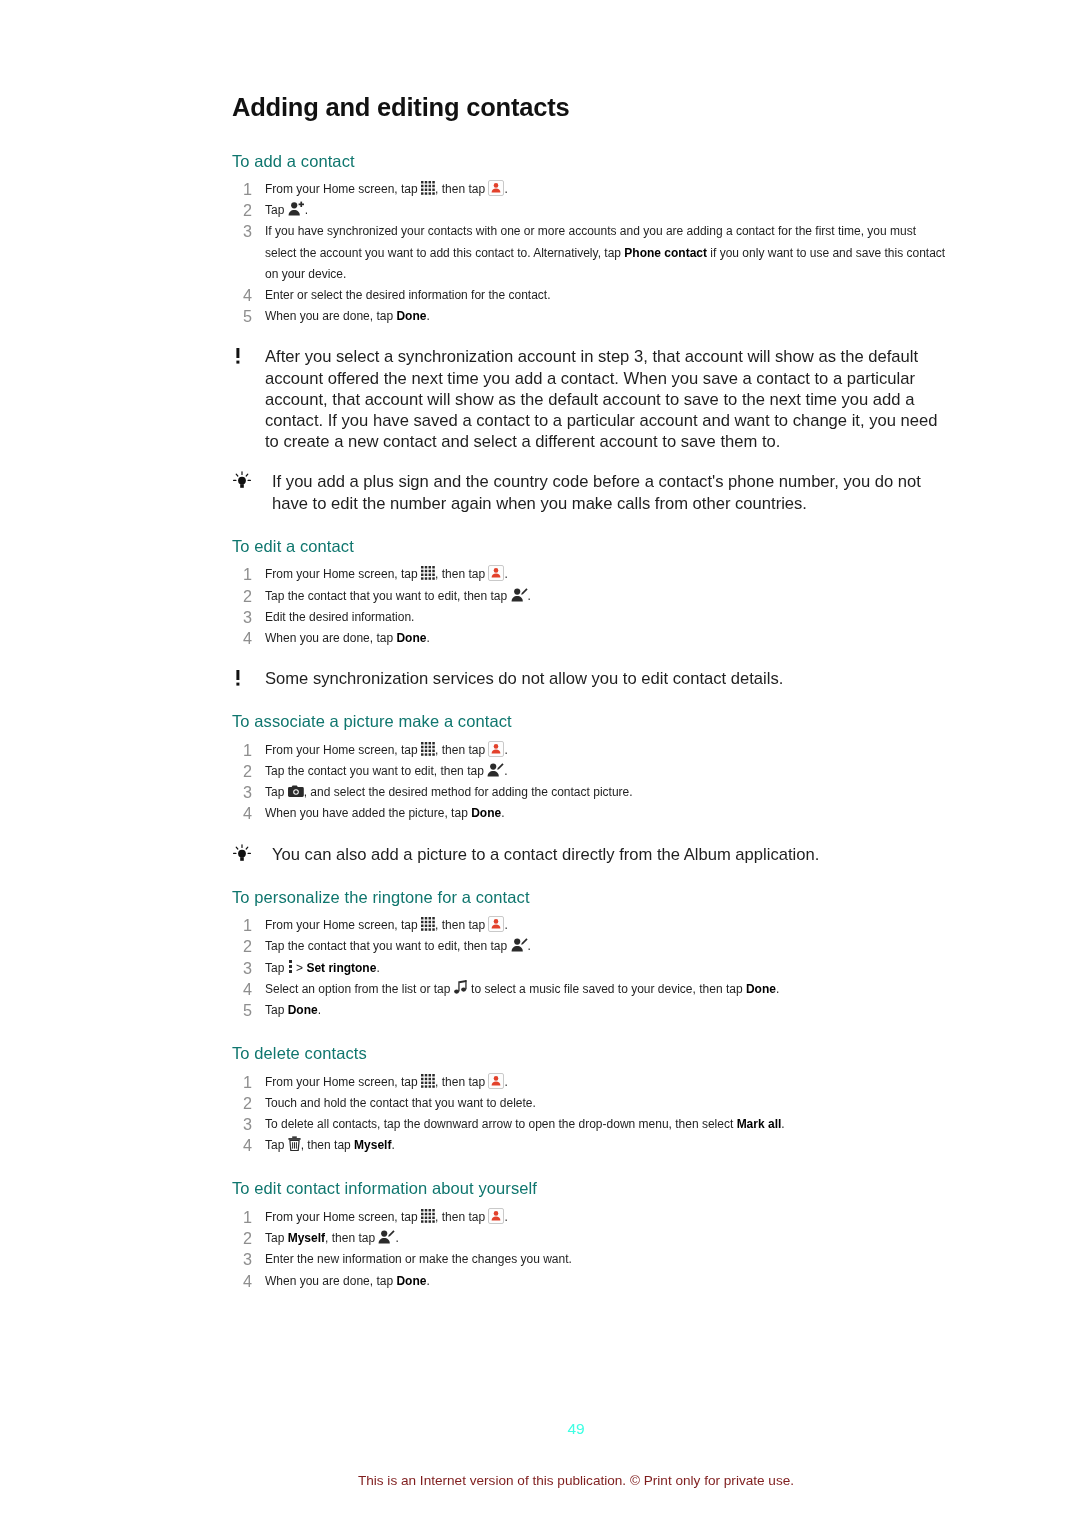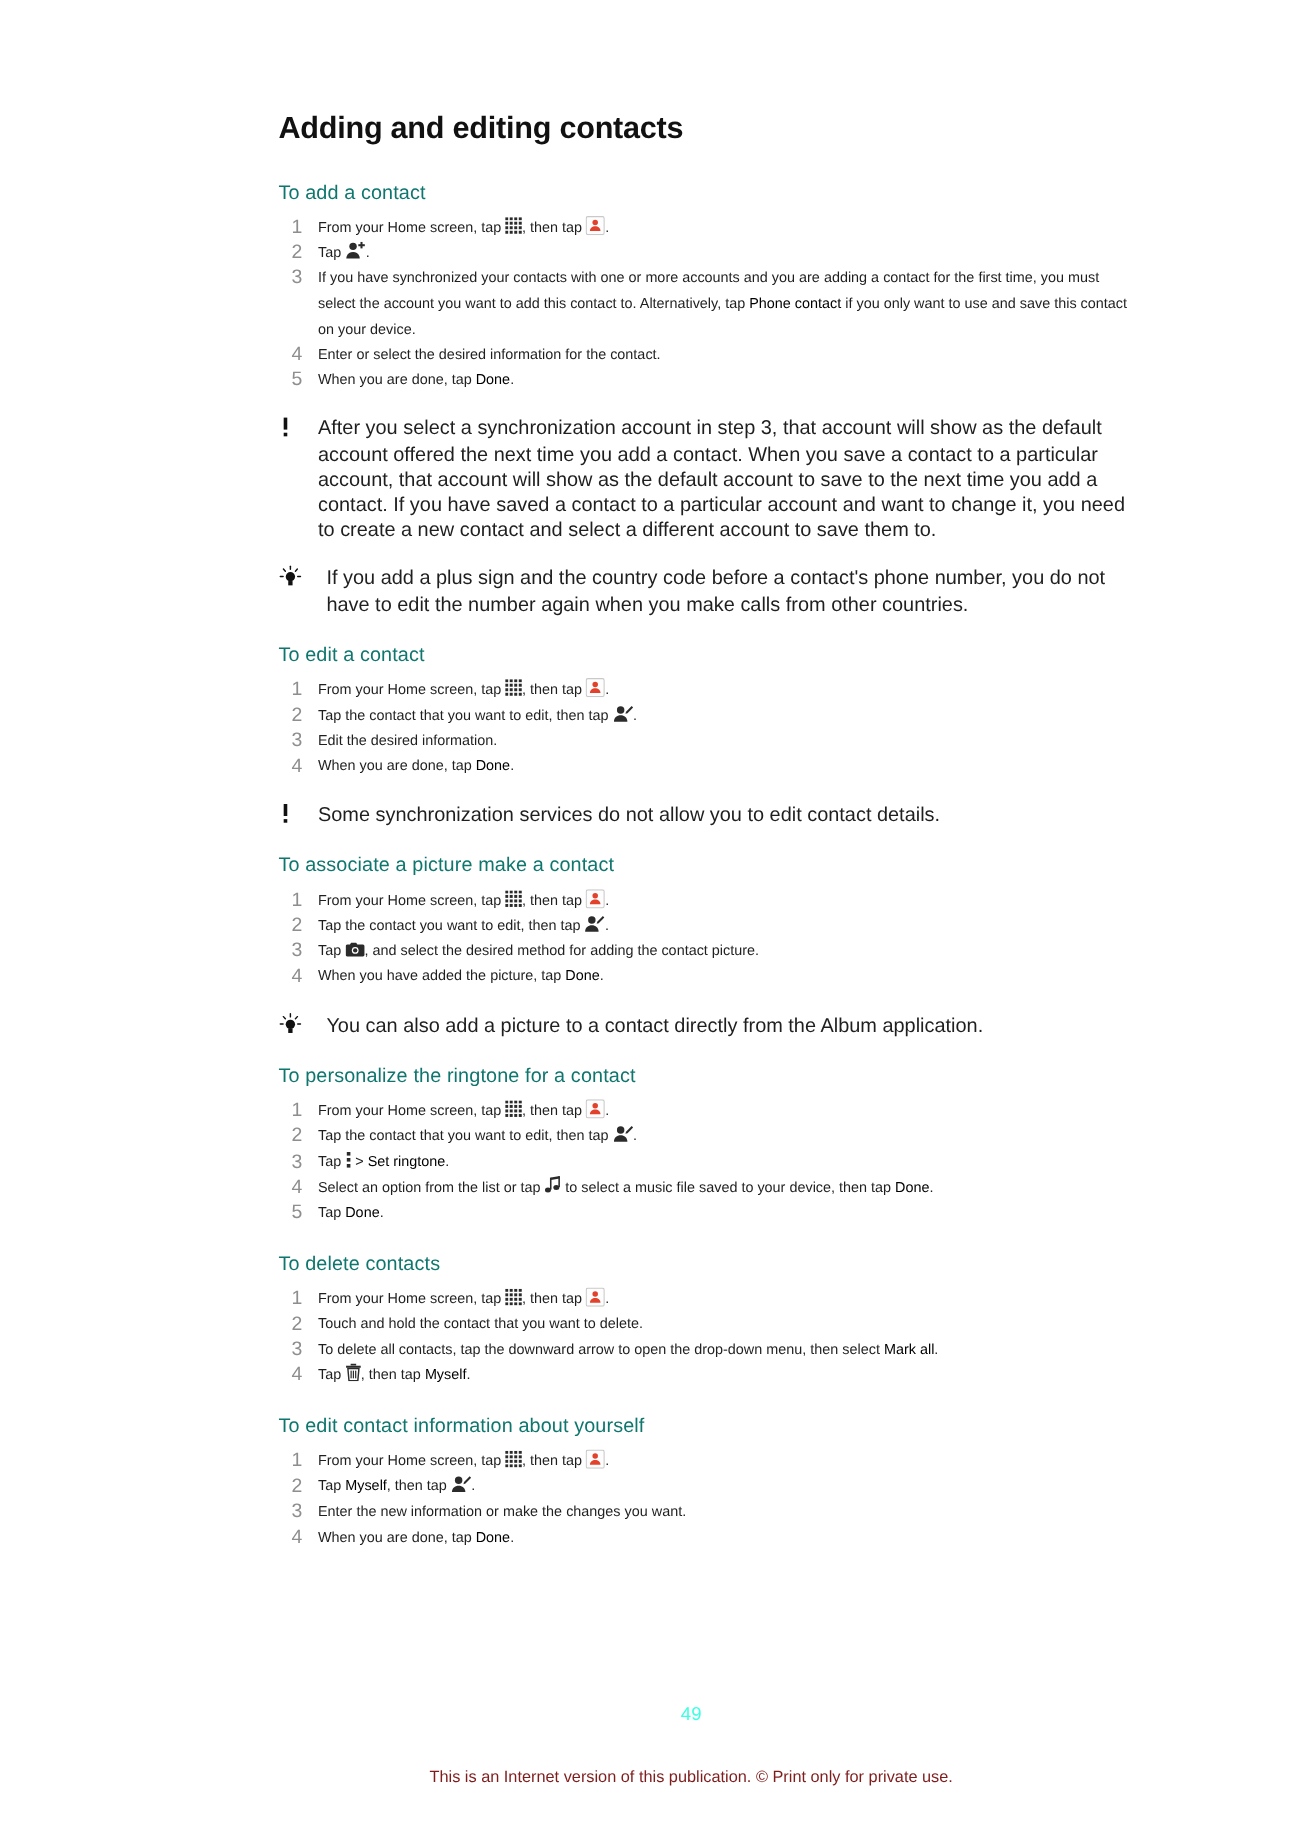--- a/index.html
+++ b/index.html
@@ -85,21 +85,21 @@
   .note .note-icon {
     position: absolute;
     left: 3px;
     top: 1px;
     width: 18px;
     height: 20px;
   }
   .note.tip { padding-left: 40px; }
   .note.tip .note-icon { left: 0px; top: 0px; width: 24px; }
 
-  b, strong { font-weight: normal; color: #000000; }
+  b, strong { font-weight: bold; color: #000000; }
 
   
   .page-number {
     position: absolute;
     left: 0;
     right: 0;
     top: 1420px;
     text-align: center;
     color: #3dffe3;
     font-size: 15.5px;

